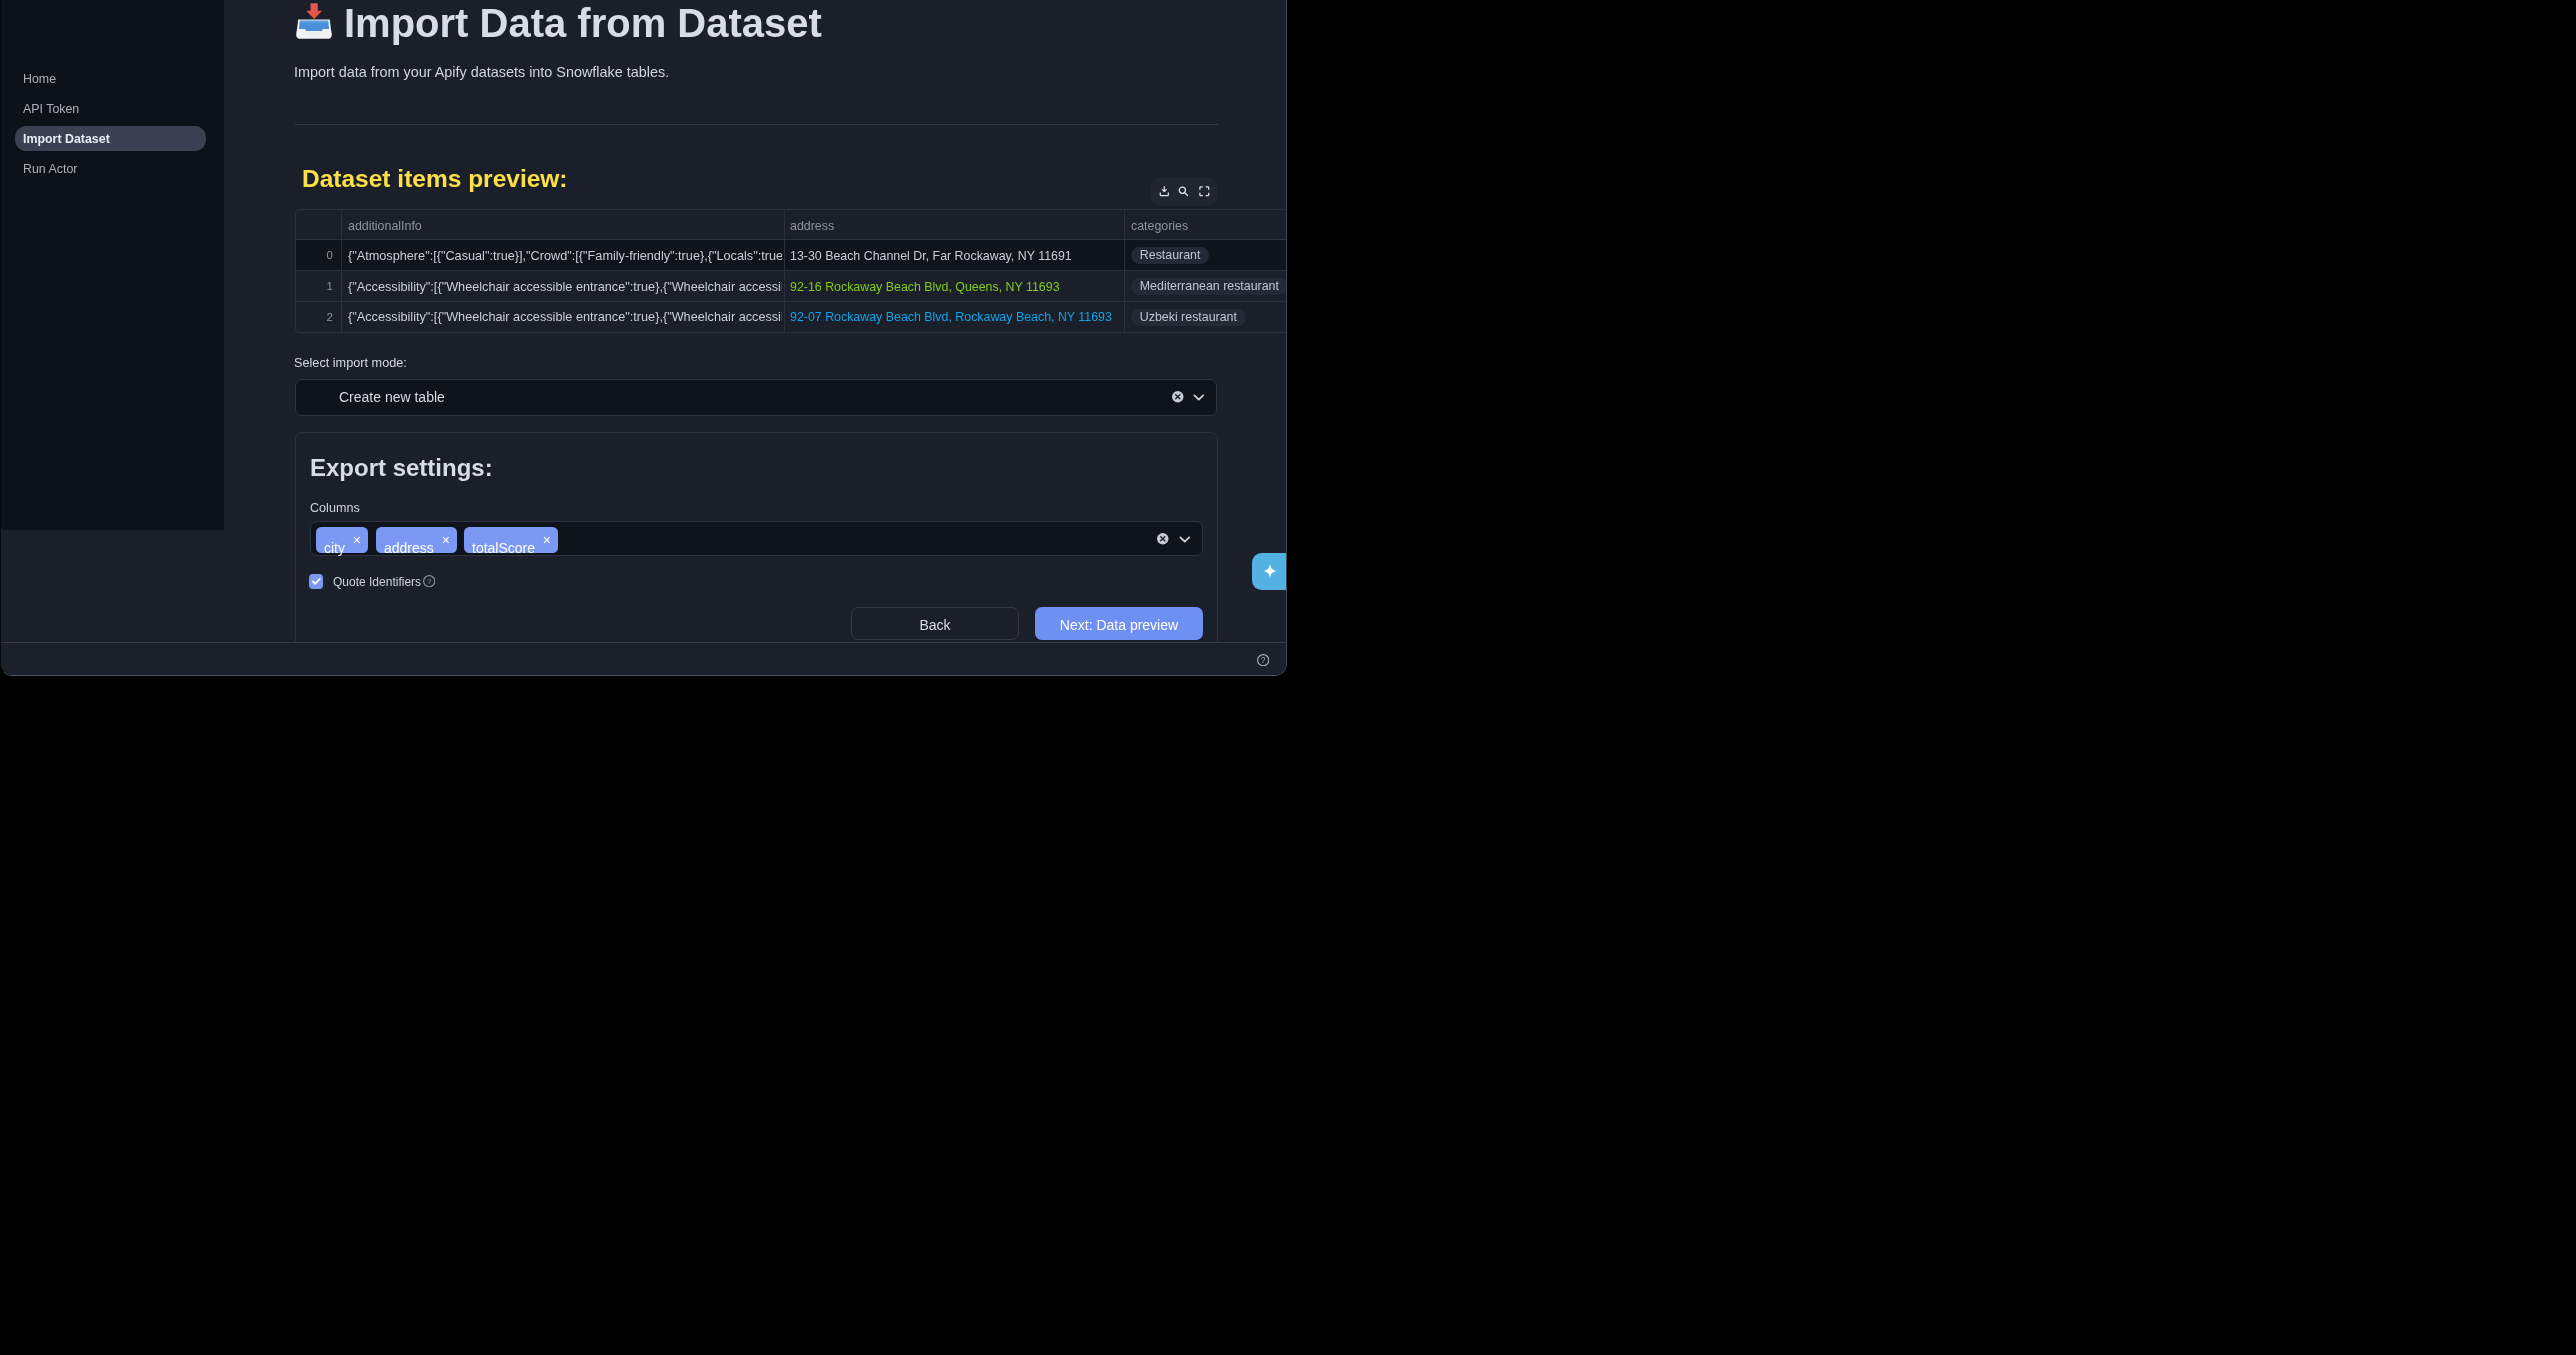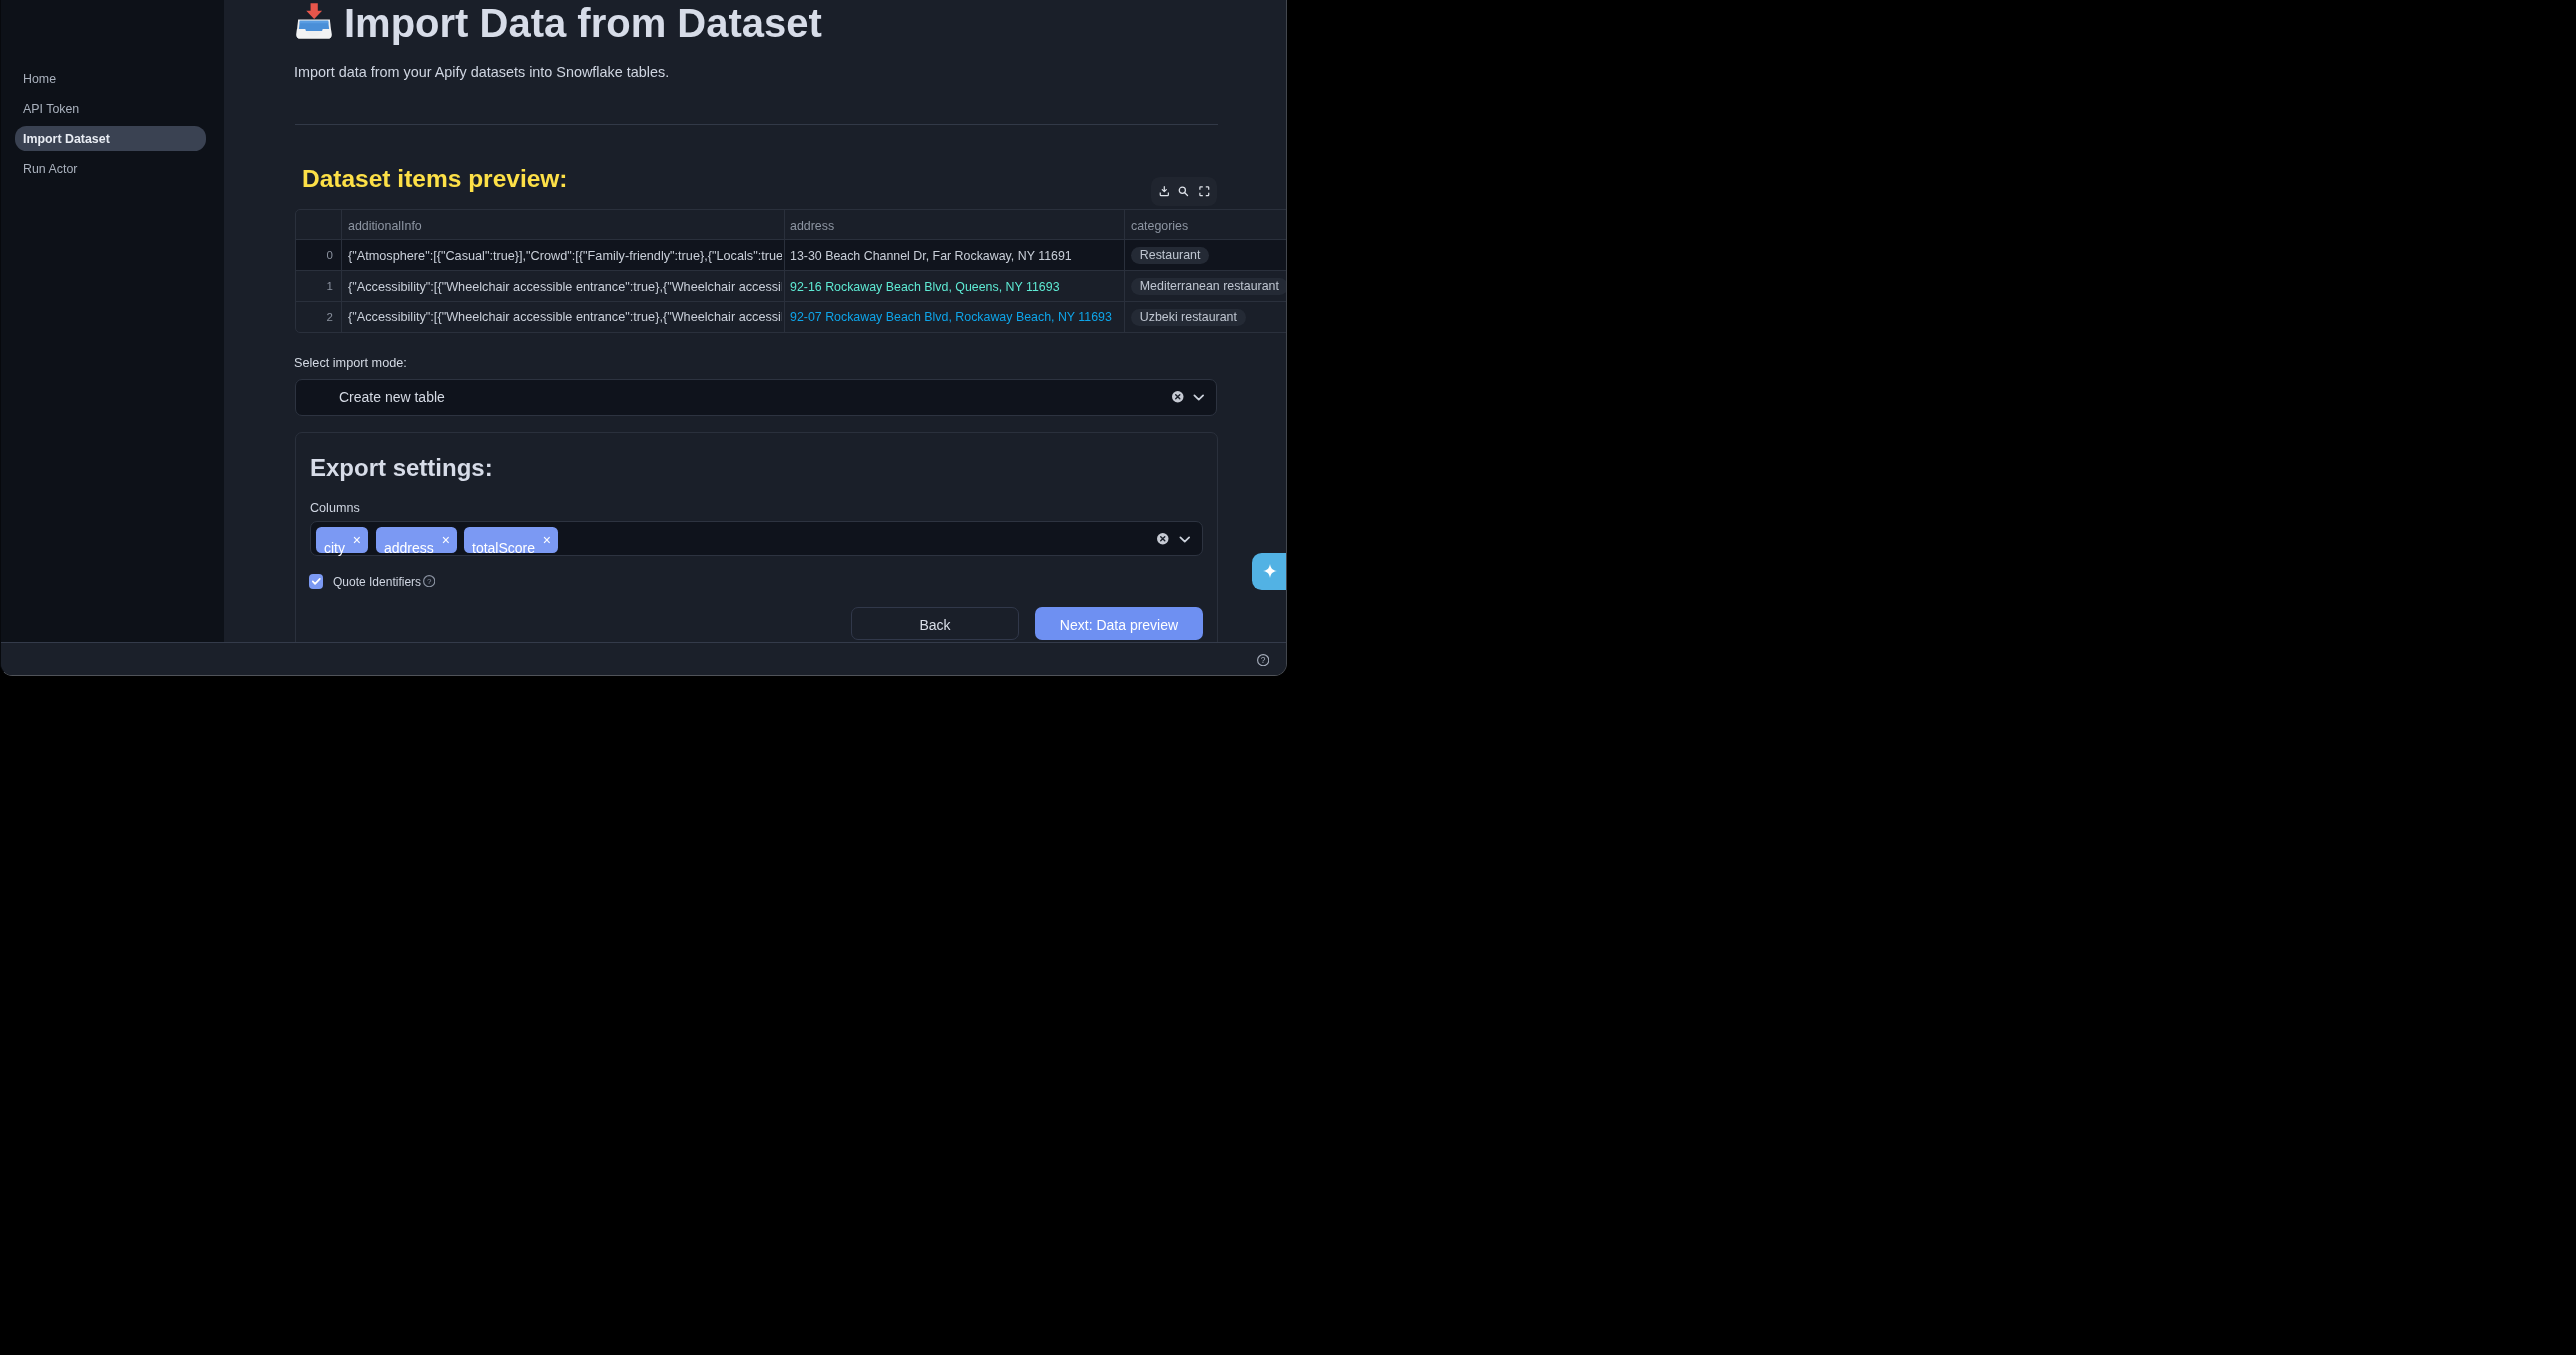--- a/index.html
+++ b/index.html
@@ -4,21 +4,21 @@
 <style>
 * { margin:0; padding:0; box-sizing:border-box; }
 html,body { width:1288px; height:678px; background:#000; overflow:hidden; }
 body { font-family:"Liberation Sans", sans-serif; position:relative; }
 #app {
   position:absolute; left:0; top:0; width:1287px; height:676px; border-left:1.8px solid #07090d;
   background:#1a1f29; overflow:hidden;
   border-right:1.3px solid #43474e; border-bottom:1.8px solid #505359;
   border-radius:0 0 12.4px 12.4px;
 }
-#sidebar { position:absolute; left:0; top:0; width:223px; height:642px; background:#0d1118; }
+#sidebar { position:absolute; left:0; top:0; width:223px; height:530px; background:#0d1118; }
 .nav { position:absolute; left:14px; width:191px; height:25px; border-radius:11.5px; }
 .nav span { position:absolute; left:8px; top:50%; transform:translateY(-50%); font-size:12.4px; color:#a9b1bd; white-space:pre; }
 .nav.active { background:#3a4252; }
 .nav.active span { color:#e8ecf3; font-weight:bold; }
 #main { position:absolute; left:223px; top:0; width:1064px; height:642px; background:#1a1f29; }
 .abs { position:absolute; white-space:pre; }
 </style>
 </head>
 <body>
 <div id="app">
@@ -82,21 +82,21 @@
     <div class="abs" style="left:835px; top:8.5px; font-size:12.4px; color:#8d95a2;">categories</div>
     
     <div class="abs" style="left:0px; top:39px; width:37px; text-align:right; font-size:11.5px; color:#8a919e;">0</div>
     <div class="abs" style="left:0px; top:70px; width:37px; text-align:right; font-size:11.5px; color:#8a919e;">1</div>
     <div class="abs" style="left:0px; top:101px; width:37px; text-align:right; font-size:11.5px; color:#8a919e;">2</div>
     
     <div class="abs" style="left:52px; top:39px; width:434px; overflow:hidden; font-size:12.7px; color:#c9cfd9;">{"Atmosphere":[{"Casual":true}],"Crowd":[{"Family-friendly":true},{"Locals":true},</div>
     <div class="abs" style="left:52px; top:70px; width:434px; overflow:hidden; font-size:12.7px; color:#c9cfd9;">{"Accessibility":[{"Wheelchair accessible entrance":true},{"Wheelchair accessib</div>
     <div class="abs" style="left:52px; top:100px; width:434px; overflow:hidden; font-size:12.7px; color:#c9cfd9;">{"Accessibility":[{"Wheelchair accessible entrance":true},{"Wheelchair accessib</div>
     <div class="abs" style="left:494px; top:39px; font-size:12.4px; color:#c9cfd9;">13-30 Beach Channel Dr, Far Rockaway, NY 11691</div>
-    <div class="abs" style="left:494px; top:70px; font-size:12.4px; color:#5eead4;">92-16 Rockaway Beach Blvd, Queens, NY 11693</div>
+    <div class="abs" style="left:494px; top:70px; font-size:12.4px; color:#84cc16;">92-16 Rockaway Beach Blvd, Queens, NY 11693</div>
     <div class="abs" style="left:494px; top:100px; font-size:12.4px; color:#0ea5e9;">92-07 Rockaway Beach Blvd, Rockaway Beach, NY 11693</div>
     
     <div class="abs" style="left:835px; top:37px; height:17px; line-height:17px; padding:0 8.8px; border-radius:8.4px; background:#242a35; font-size:12.4px; color:#bfc6d1;">Restaurant</div>
     <div class="abs" style="left:835px; top:68px; height:17px; line-height:17px; padding:0 8.8px; border-radius:8.4px; background:#242a35; font-size:12.4px; color:#bfc6d1;">Mediterranean restaurant</div>
     <div class="abs" style="left:835px; top:99px; height:17px; line-height:17px; padding:0 8.8px; border-radius:8.4px; background:#242a35; font-size:12.4px; color:#bfc6d1;">Uzbeki restaurant</div>
   </div>
 
   <div class="abs" style="left:293px; top:356px; font-size:12.7px; color:#d3d9e3;">Select import mode:</div>
   <div class="abs" style="left:294px; top:379px; width:922px; height:37px; border:0.9px solid #2d3340; border-radius:7px; background:#0f131c;"></div>
   <div class="abs" style="left:306px; top:389px; font-size:14px; color:#d5dae4;margin-left:32px;">Create new table</div>

